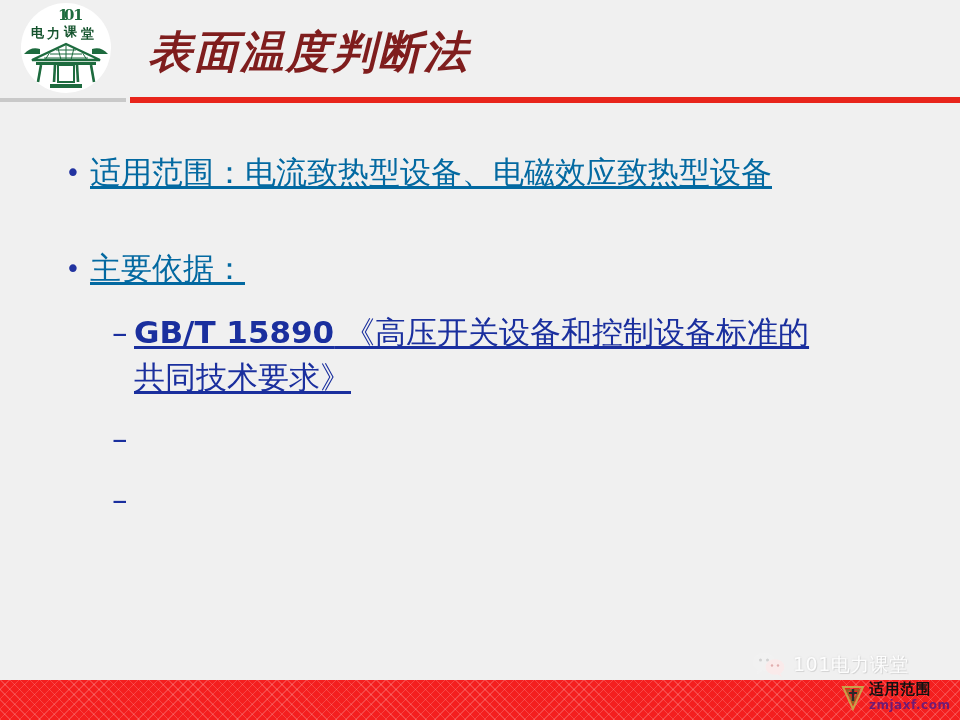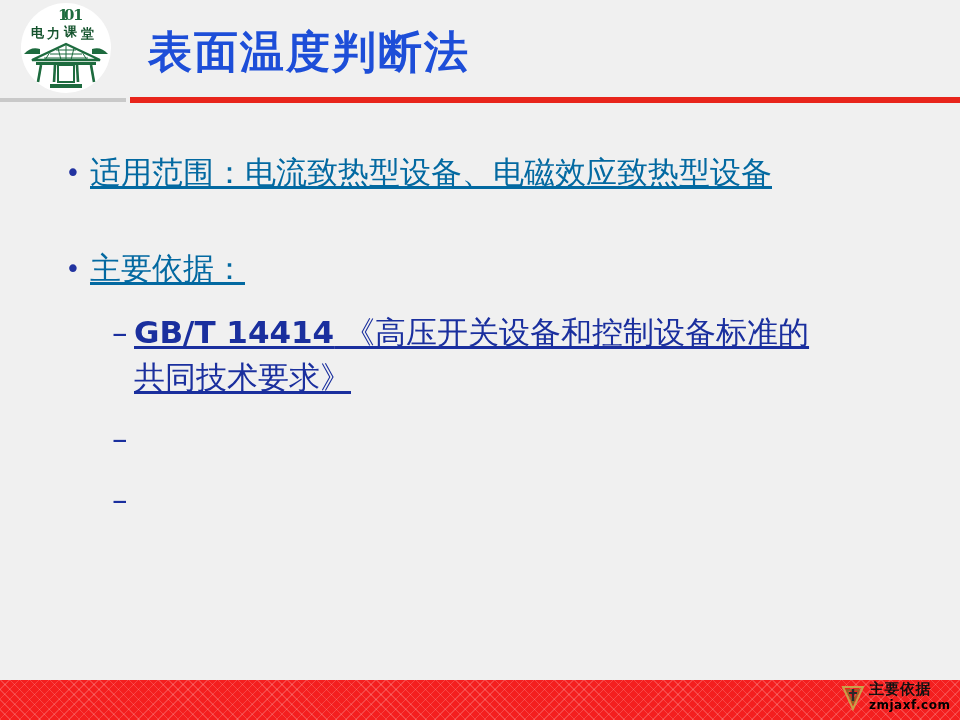--- a/index.html
+++ b/index.html
@@ -37,24 +37,25 @@
   }
   .logo svg { display: block; }
 
   .slide-title {
     position: absolute;
     left: 148px;
     top: 28px;
     font-family: "DejaVu Serif", "Liberation Serif", serif;
     font-size: 44px;
     font-weight: bold;
-    color: #1d4ed8;
+    color: #7f1d1d;
     letter-spacing: 2px;
     line-height: 1.1;
     white-space: nowrap;
+    font-style: italic;
   }
 
   .divider {
     position: absolute;
     left: 0;
     top: 96px;
     width: 960px;
     height: 8px;
   }
   .divider-gray {
@@ -205,21 +206,21 @@
     font-size: 15px;
     font-weight: bold;
     color: #111111;
     letter-spacing: 0.5px;
     white-space: nowrap;
   }
   .zm-url {
     font-family: "DejaVu Sans", "Liberation Sans", sans-serif;
     font-size: 12px;
     font-weight: bold;
-    color: #000000;
+    color: #701a75;
     letter-spacing: 0.5px;
     white-space: nowrap;
     margin-top: 2px;
   }
 </style>
 </head>
 <body>
 
 <div class="slide">
 
@@ -288,48 +289,63 @@
 
     <div class="bullet-row">
       <div class="bullet-mark">•</div>
       <div class="bullet-text">主要依据：</div>
     </div>
 
     <div class="gap-sm"></div>
 
     <div class="sub-row">
       <div class="sub-mark">–</div>
-      <div class="sub-text"><span class="latin">GB/T 14414</span><span> 《高压开关设备和控制设备标准的共同技术要求》</span></div>
+      <div class="sub-text"><span class="latin">GB/T 15890</span><span> 《高压开关设备和控制设备标准的共同技术要求》</span></div>
     </div>
 
     <div class="gap-sm"></div>
 
     <div class="sub-row">
       <div class="sub-mark">–</div>
     </div>
 
     <div class="gap-sm"></div>
 
     <div class="sub-row">
       <div class="sub-mark">–</div>
     </div>
 
   </div>
 
+  <div class="wechat-brand">
+    <span class="wechat-icon">
+      <svg width="34" height="26" viewBox="0 0 34 26" xmlns="http://www.w3.org/2000/svg">
+        <ellipse cx="12" cy="10" rx="11" ry="9" fill="#f2f2f2"></ellipse>
+        <path d="M6 17 L4 23 L10 19 Z" fill="#f2f2f2"></path>
+        <circle cx="8.5" cy="8" r="1.5" fill="#cfcfcf"></circle>
+        <circle cx="15.5" cy="8" r="1.5" fill="#cfcfcf"></circle>
+        <ellipse cx="23" cy="15" rx="9.5" ry="7.8" fill="#fbeaea"></ellipse>
+        <path d="M28 21 L30 25 L25 22 Z" fill="#fbeaea"></path>
+        <circle cx="20" cy="13.5" r="1.2" fill="#e0a8a8"></circle>
+        <circle cx="26" cy="13.5" r="1.2" fill="#e0a8a8"></circle>
+      </svg>
+    </span>
+    <span class="wechat-label">101电力课堂</span>
+  </div>
 
   <div class="red-band"></div>
 
   <div class="zm-watermark">
     <span class="zm-logo">
       <svg width="26" height="28" viewBox="0 0 26 28" xmlns="http://www.w3.org/2000/svg">
         <path d="M3 4 L23 4 L13 26 Z" fill="none" stroke="#c8a24a" stroke-width="2"></path>
         <path d="M7 7 L19 7 L13 20 Z" fill="none" stroke="#8a6a24" stroke-width="1.6"></path>
         <path d="M13 6 L13 18" stroke="#2a2a2a" stroke-width="2.4"></path>
         <path d="M9 10 L17 10" stroke="#2a2a2a" stroke-width="2"></path>
       </svg>
     </span>
     <span class="zm-textblock">
-      <span class="zm-name">主要依据</span>
+      <span class="zm-name">适用范围</span>
       <span class="zm-url">zmjaxf.com</span>
     </span>
   </div>
 
 </div>
 
 </body></html>

